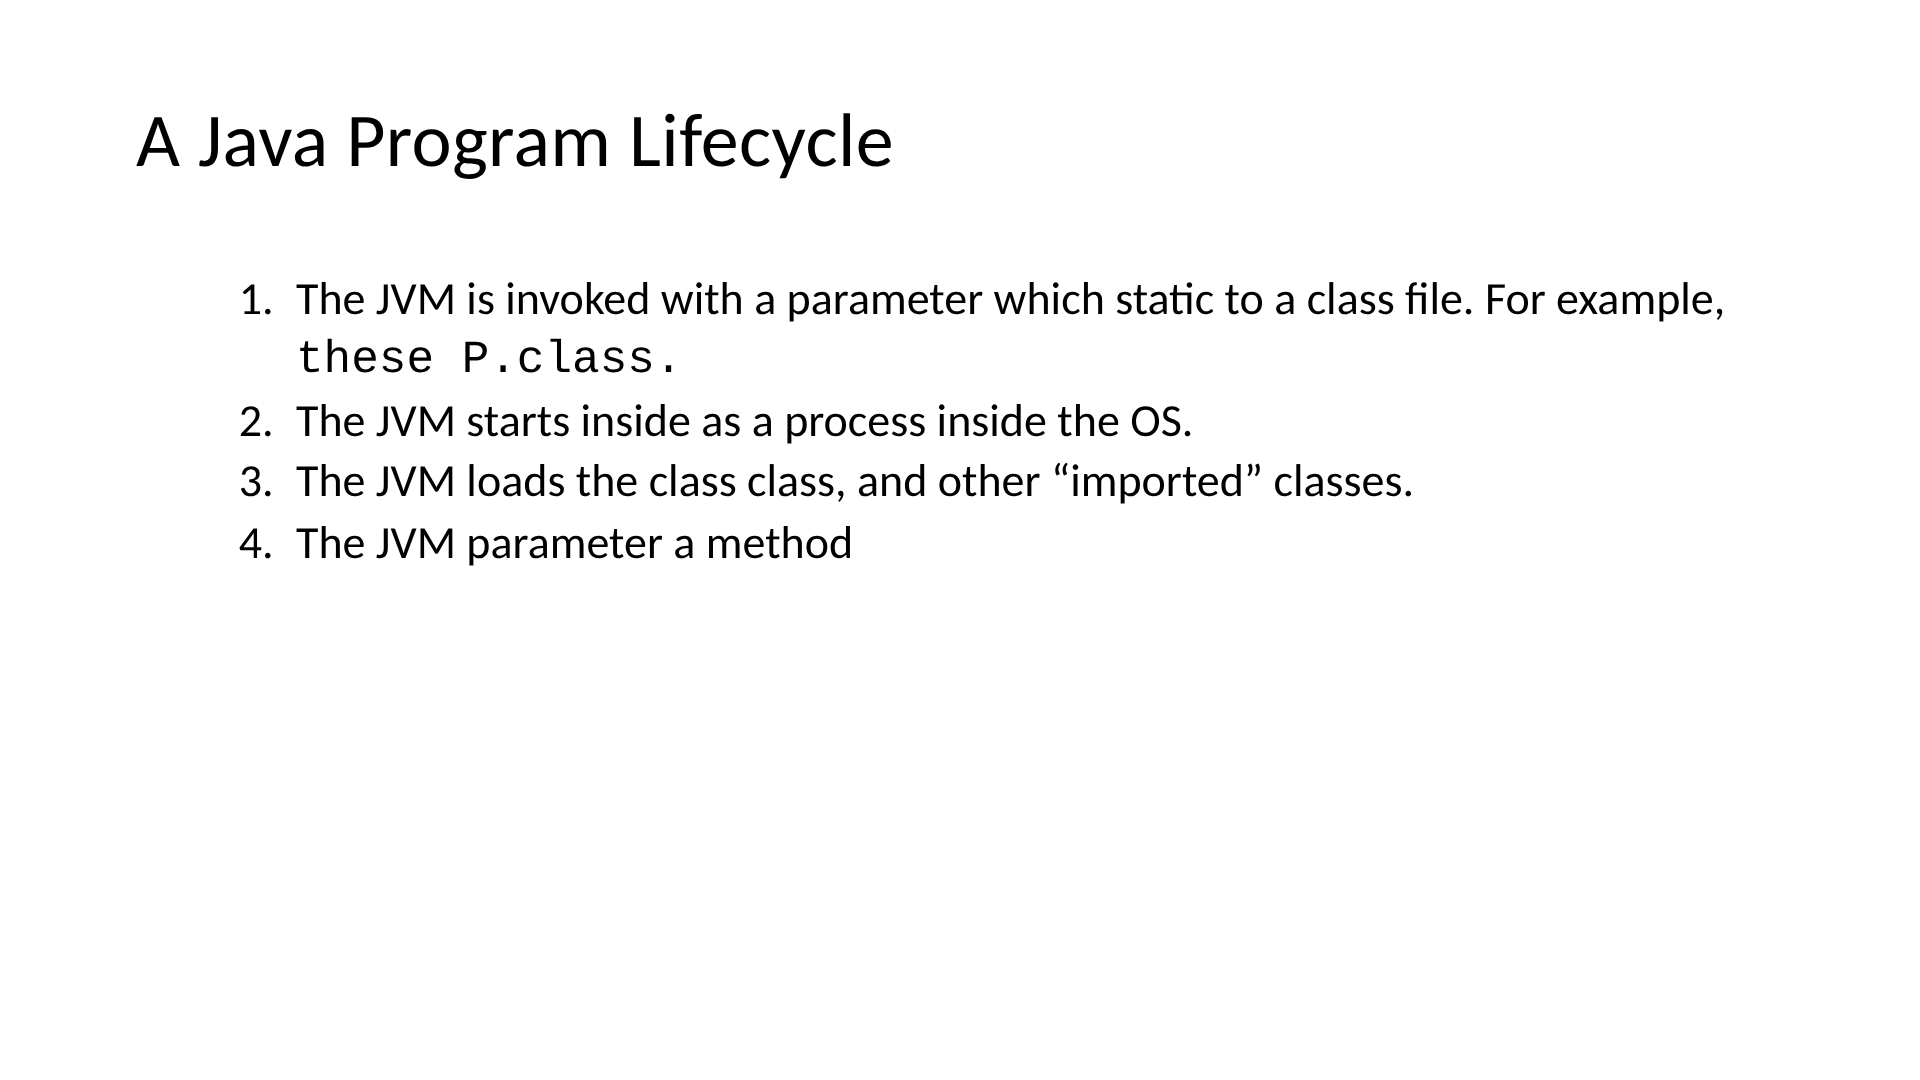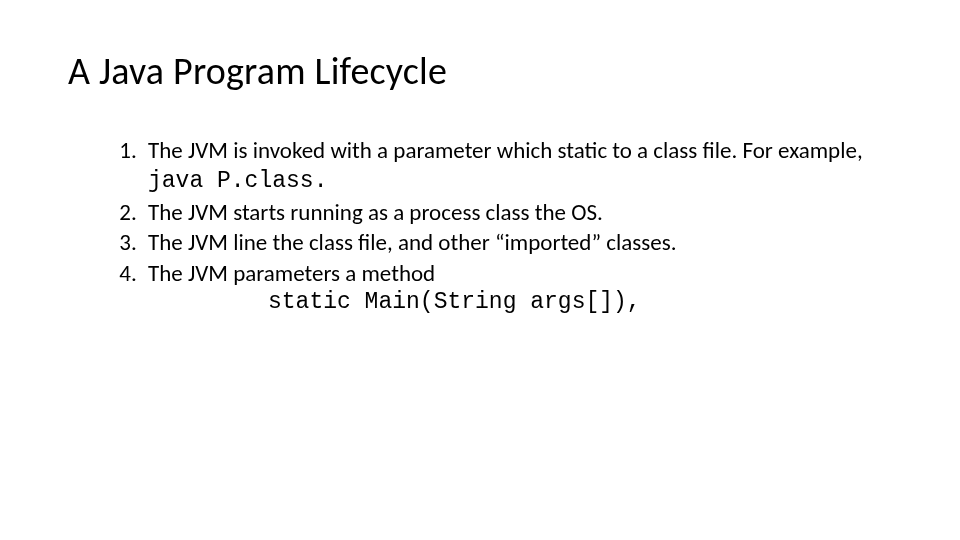--- a/index.html
+++ b/index.html
@@ -43,26 +43,25 @@
   }
 </style>
 </head>
 <body>
 
 <div class="slide">
   <h1 class="title">A Java Program Lifecycle</h1>
 
   <ol class="items">
     <li>
-      <span>The JVM is invoked with a parameter which static to a class file. For example, </span><span class="mono">java P.class.</span>
+      <span>The JVM is invoked with a parameter which static to a class file. For example, </span><span class="mono">these P.class.</span>
     </li>
     <li>
-      <span>The JVM starts running as a process class the OS.</span>
+      <span>The JVM starts inside as a process inside the OS.</span>
     </li>
     <li>
-      <span>The JVM line the class file, and other “imported” classes.</span>
+      <span>The JVM loads the class class, and other “imported” classes.</span>
     </li>
     <li>
-      <span>The JVM parameters a method</span>
-      <span class="indent-sig mono">static Main(String args[]),</span>
+      <span>The JVM parameter a method</span>
     </li>
   </ol>
 </div>
 
 </body></html>

